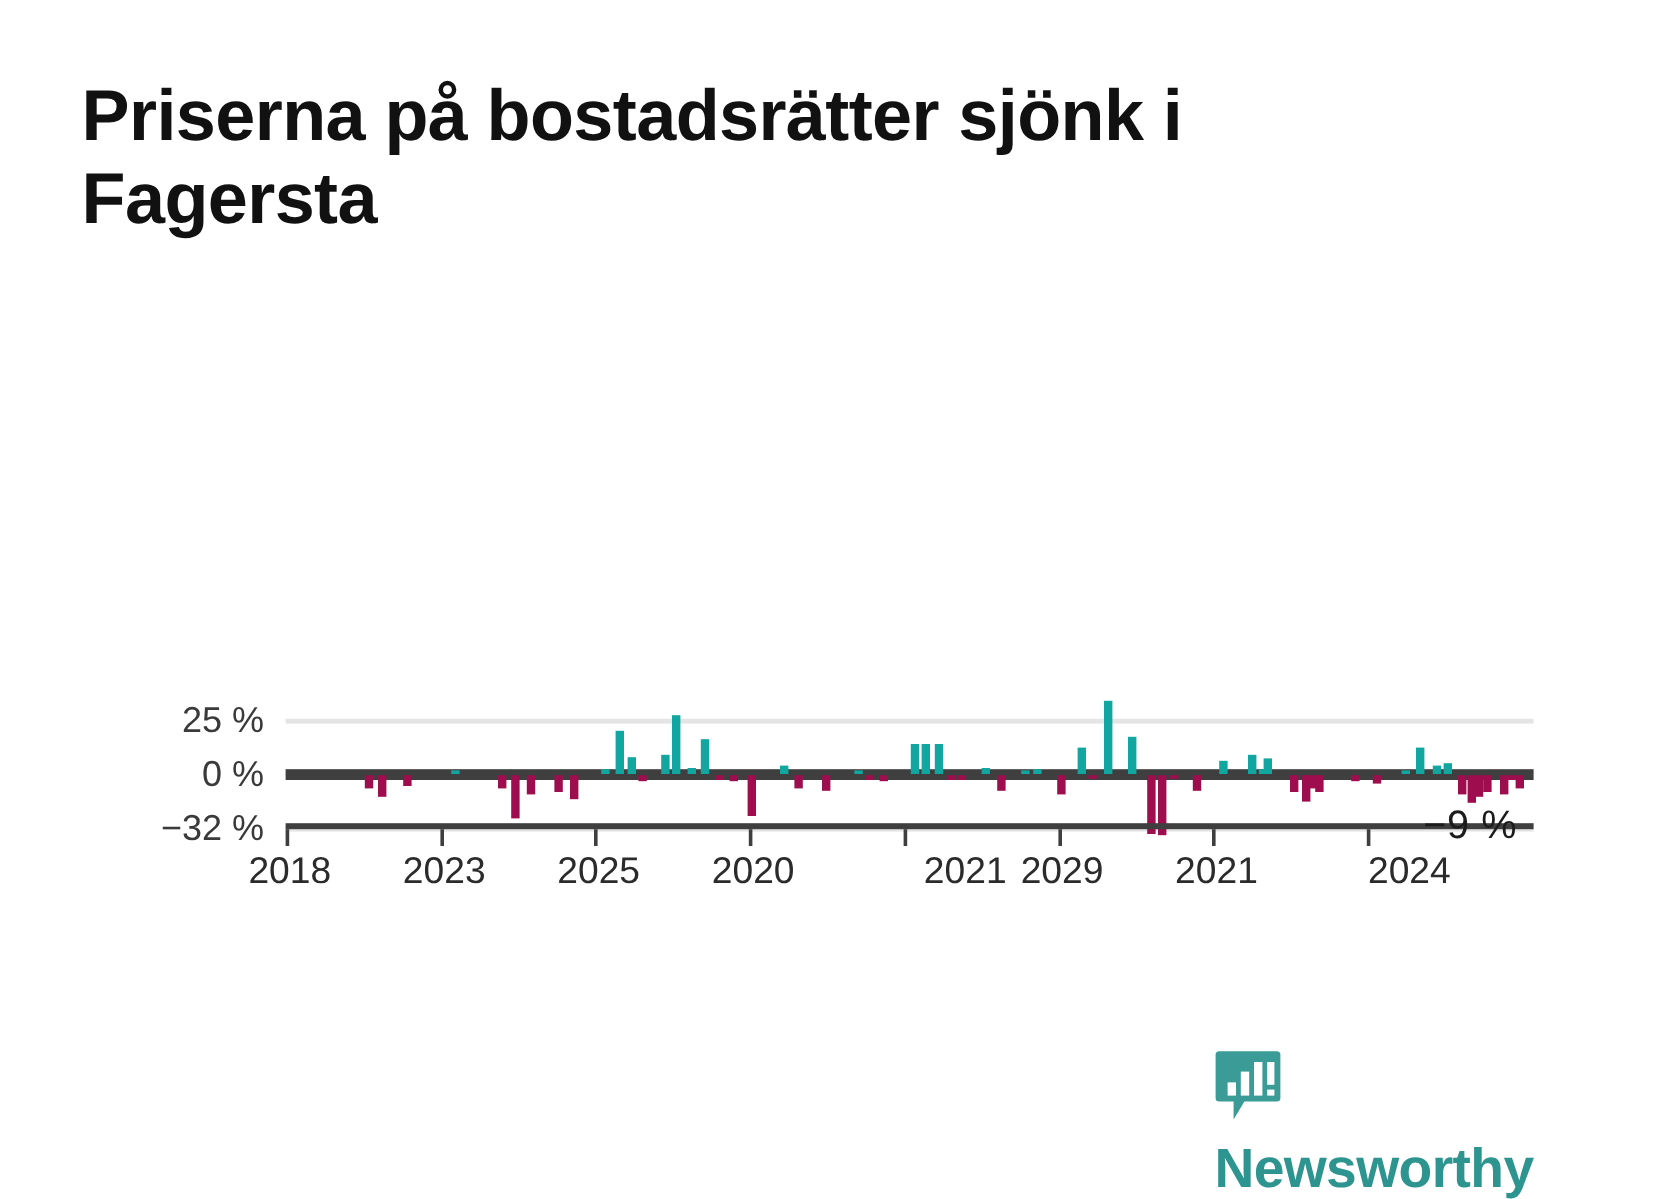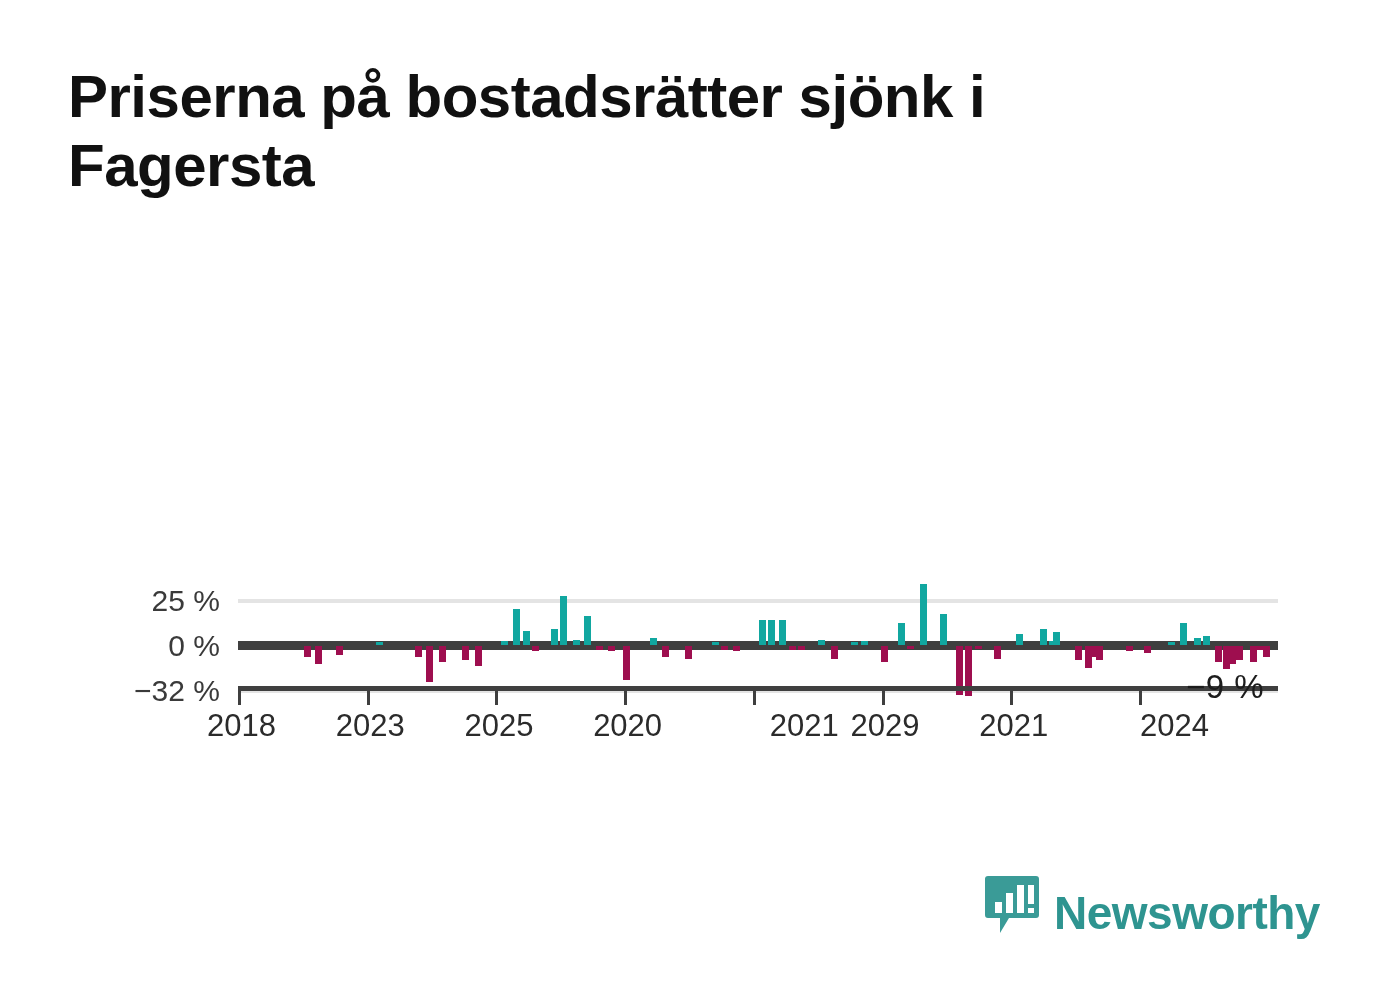--- a/index.html
+++ b/index.html
@@ -154,26 +154,27 @@
     top: 668px;
     font-size: 33px;
     color: #1c1c1c;
     white-space: nowrap;
     letter-spacing: 0.5px;
   }
 
   
   .logo {
     position: absolute;
-    left: 984px;
+    left: 1012px;
     top: 874px;
     height: 62px;
     display: flex;
-    align-items: flex-end;
+    align-items: flex-start;
     gap: 14px;
+    flex-direction: column;
   }
   .logo-mark {
     width: 56px;
     height: 62px;
     position: relative;
   }
   .logo-text {
     font-size: 46px;
     font-weight: 700;
     color: #2e9490;

